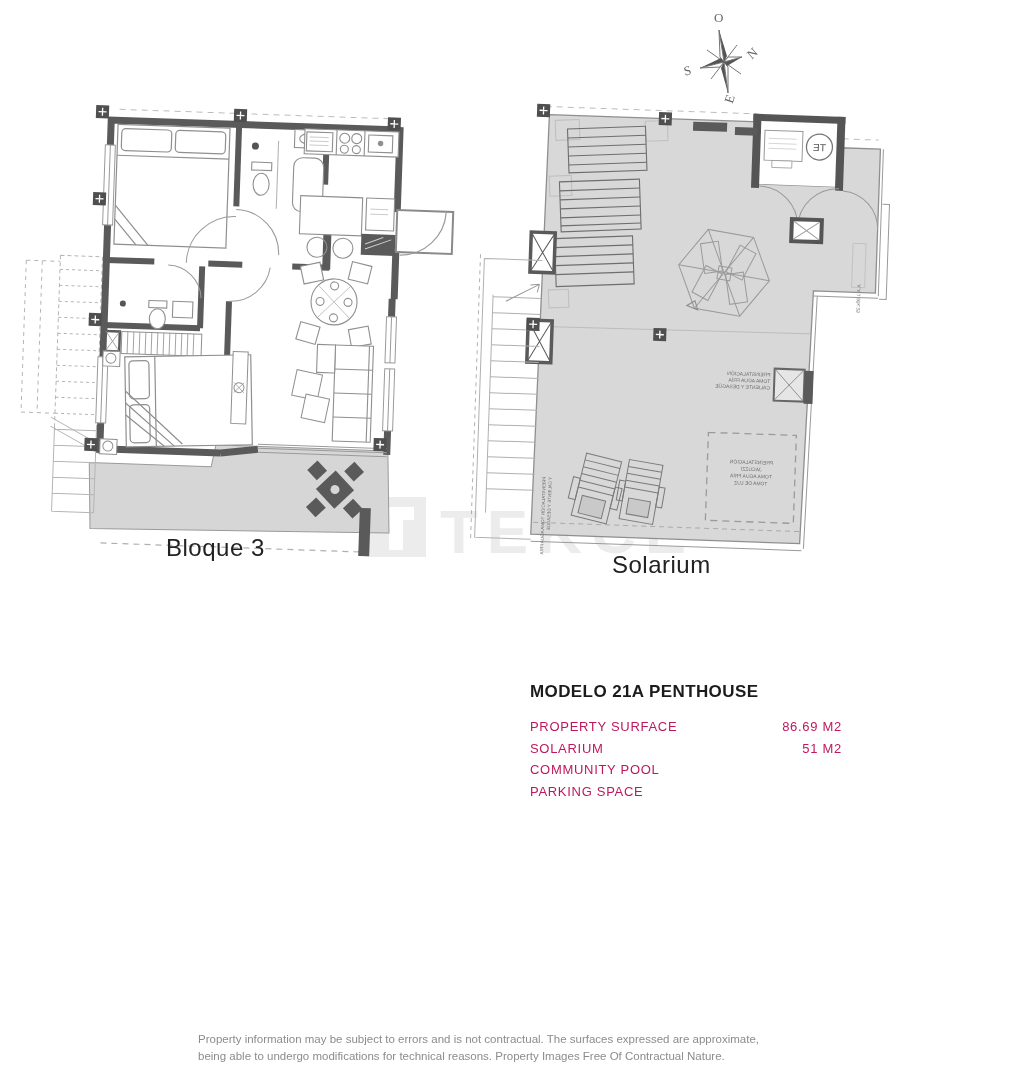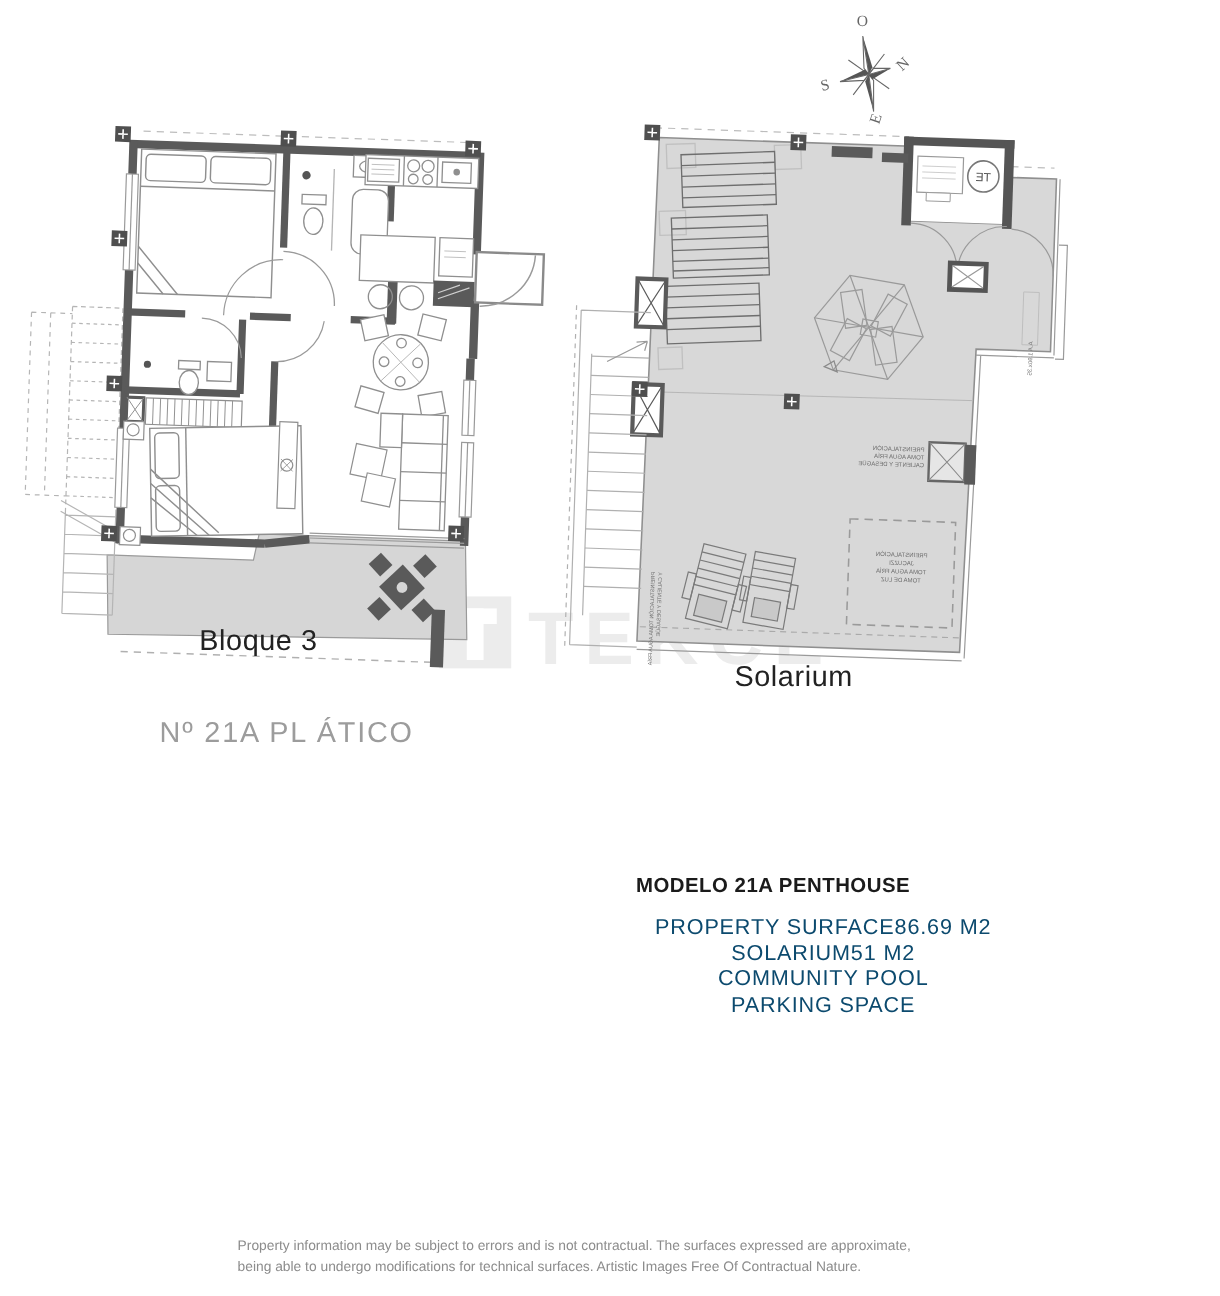--- a/index.html
+++ b/index.html
@@ -1,24 +1,24 @@
 <!DOCTYPE html>
 <html><head>
 <meta charset="utf-8">
 <style>
   html,body{margin:0;padding:0;background:#fff;}
   body{width:1017px;height:1080px;position:relative;font-family:"Liberation Sans",sans-serif;overflow:hidden;}
   .page{position:absolute;inset:0;}
   svg.plan{position:absolute;left:0;top:0;}
-  .label-bloque{position:absolute;left:166px;top:521px;font-size:24px;color:#222;letter-spacing:0.5px;}
+  .label-bloque{position:absolute;left:166px;top:534px;font-size:24px;color:#222;letter-spacing:0.5px;}
   .label-atico{position:absolute;left:133px;top:597px;font-size:24px;color:#9c9c9c;letter-spacing:1.5px;}
   .label-solarium{position:absolute;left:612px;top:551px;font-size:24px;color:#222;letter-spacing:0.5px;}
-  .details{position:absolute;left:530px;top:728px;width:312px;}
+  .details{position:absolute;left:530px;top:682px;width:312px;}
   .details-title{font-size:17px;font-weight:bold;color:#1b1b1b;letter-spacing:0.4px;margin:0 0 14px 0;}
-  .detail-row{display:flex;justify-content:center;font-size:18px;color:#0c4a6e;letter-spacing:0.7px;line-height:21.7px;}
+  .detail-row{display:flex;justify-content:space-between;font-size:13px;color:#be185d;letter-spacing:0.7px;line-height:21.7px;}
   .detail-row .val{white-space:nowrap;}
   .disclaimer{position:absolute;left:198px;top:1031px;width:640px;text-align:left;font-size:11.5px;line-height:16.5px;color:#8c8c8c;}
 </style>
 </head>
 <body>
 
 <div class="page">
 
 <svg class="plan" width="1017" height="1080" viewBox="0 0 1017 1080">
   <defs>
@@ -355,21 +355,20 @@
     <g font-family="'Liberation Serif',serif" font-size="13" fill="#666">
       <text x="714" y="22">O</text>
       <text x="748" y="58" transform="rotate(-42 752 54)">N</text>
       <text x="684" y="75" transform="rotate(-14 688 71)">S</text>
       <text x="726" y="103" transform="rotate(-72 730 99)">E</text>
     </g>
   </g>
 </svg>
 
   <div class="label-bloque">Bloque 3</div>
-  <div class="label-atico">Nº 21A PL ÁTICO</div>
   <div class="label-solarium">Solarium</div>
 
   <div class="details">
     <div class="details-title">MODELO 21A PENTHOUSE</div>
     <div class="detail-row">
       <span class="lbl">PROPERTY SURFACE</span>
       <span class="val">86.69 M2</span>
     </div>
     <div class="detail-row">
       <span class="lbl">SOLARIUM</span>
@@ -380,16 +379,16 @@
       <span class="val"></span>
     </div>
     <div class="detail-row">
       <span class="lbl">PARKING SPACE</span>
       <span class="val"></span>
     </div>
   </div>
 
   <div class="disclaimer">
     <span>Property information may be subject to errors and is not contractual. The surfaces expressed are approximate,</span><br>
-    <span>being able to undergo modifications for technical surfaces. Artistic Images Free Of Contractual Nature.</span>
+    <span>being able to undergo modifications for technical reasons. Property Images Free Of Contractual Nature.</span>
   </div>
 
 </div>
 
 </body></html>

